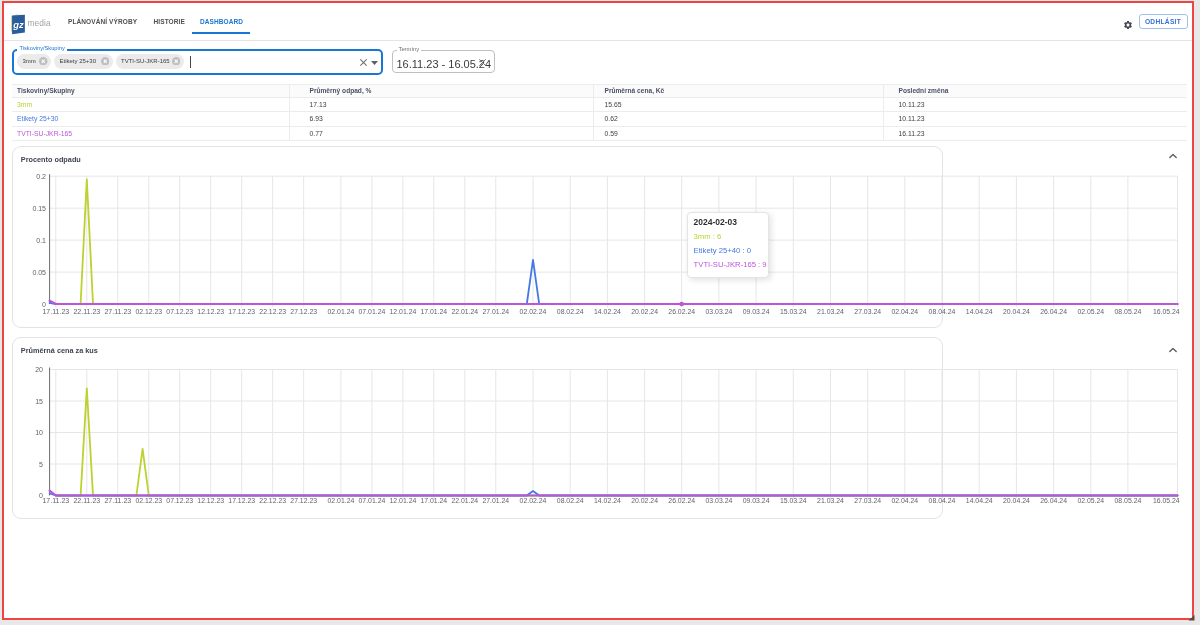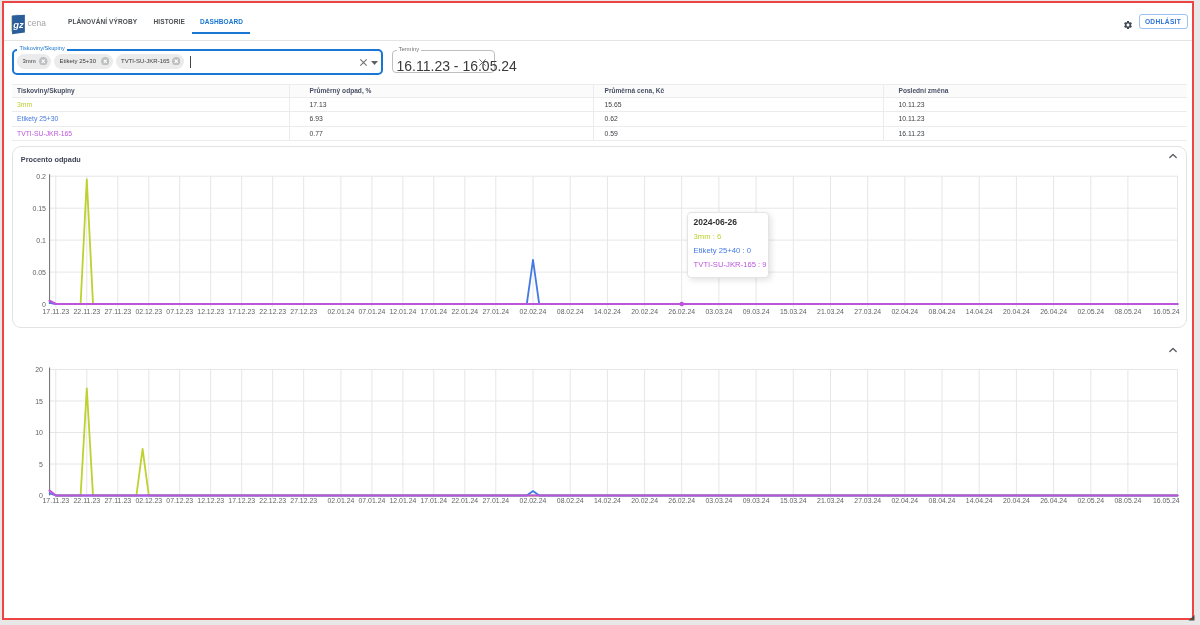--- a/index.html
+++ b/index.html
@@ -1,40 +1,40 @@
 <!DOCTYPE html>
 <html><head><meta charset="utf-8">
 <style>
 *{margin:0;padding:0;box-sizing:border-box}
 body{width:1200px;height:625px;background:#e8e8e8;font-family:"Liberation Sans",sans-serif;position:relative;overflow:hidden}
 #app{position:absolute;left:2px;top:1px;width:1192px;height:619px;background:#fff;border:2px solid #ef4444}
 .abs{position:absolute}
 .navtxt{position:absolute;top:14.5px;font-size:6.5px;font-weight:600;letter-spacing:.1px;color:#4c4f53;white-space:nowrap}
 .chip{position:absolute;top:50.5px;height:15px;background:#ebebeb;border-radius:8px;display:flex;align-items:center;justify-content:space-between;padding:0 3.5px 0 5.5px}
 .chip span{font-size:6px;color:#3c3c3c;white-space:nowrap;margin-right:2px}
-.panel{position:absolute;left:8px;width:1175px;height:182px;border:1px solid #e3e3e3;border-radius:9px;background:#fff}
+.panel{position:absolute;left:8px;width:931px;height:182px;border:1px solid #e3e3e3;border-radius:9px;background:#fff}
 .ptitle{position:absolute;left:7.8px;top:8px;font-size:7.3px;font-weight:bold;color:#3e4453}
 table.t{position:absolute;left:8px;top:80.7px;width:1175px;border-collapse:collapse;table-layout:fixed}
 table.t th,table.t td{text-align:left;border-bottom:1px solid #ececec;white-space:nowrap;overflow:hidden}
 table.t th{font-size:6.6px;color:#4a5165;font-weight:bold;height:13.3px;padding:0 0 0 5px;background:#fbfbfb;border-top:1px solid #ececec}
 table.t td{font-size:6.8px;color:#3e4247;height:14.3px;padding:0 0 0 5px}
 .vb{border-left:1px solid #ececec}
 .tt{position:absolute;left:682.6px;top:209.4px;width:82px;height:66px;background:#fff;border:1px solid #e4e4e4;border-radius:4px;box-shadow:2px 2px 6px rgba(0,0,0,.12);padding:2px 6px;z-index:5}
 .tt div{font-size:7.7px;line-height:14.2px;white-space:nowrap}
 </style></head>
 <body>
 <div id="app">
   <div class="abs" style="left:0;top:0;width:100%;height:38px;border-bottom:1px solid #e4e4e4"></div>
   <svg style="position:absolute;left:7px;top:9.5px" width="16" height="22" viewBox="0 0 15 21" preserveAspectRatio="none">
       <polygon points="1.1,2.8 5.2,1.4 12.8,2.1 12.8,4.0 1.1,4.0" fill="#c9cdd1"></polygon>
       <polygon points="0.5,17.7 1.4,18.3 1.4,3.0 0.5,2.6" fill="#8ab24a"></polygon>
       <polygon points="1.0,2.5 13.0,1.7 13.0,18.7 1.0,20.3" fill="#2b5d9b"></polygon>
       <text x="7" y="14" font-size="8.8" font-style="italic" font-weight="bold" fill="#fff" text-anchor="middle" font-family="Liberation Sans">gz</text>
     </svg>
-  <div class="abs" style="left:23.4px;top:14.5px;font-size:8.4px;letter-spacing:.1px;color:#a2a2a2">cena</div>
+  <div class="abs" style="left:23.4px;top:14.5px;font-size:8.4px;letter-spacing:.1px;color:#a2a2a2">media</div>
   <div class="navtxt" style="left:64px">PLÁNOVÁNÍ VÝROBY</div>
   <div class="navtxt" style="left:149.5px">HISTORIE</div>
   <div class="navtxt" style="left:196px;color:#1976d2">DASHBOARD</div>
   <div class="abs" style="left:188px;top:29px;width:58px;height:2px;background:#1976d2"></div>
   <svg style="position:absolute;left:1119px;top:16.5px" width="10" height="10" viewBox="0 0 24 24" fill="#414851">
       <path d="M19.14,12.94c0.04-0.3,0.06-0.61,0.06-0.94c0-0.32-0.02-0.64-0.07-0.94l2.03-1.58c0.18-0.14,0.23-0.41,0.12-0.61 l-1.92-3.32c-0.12-0.22-0.37-0.29-0.59-0.22l-2.39,0.96c-0.5-0.38-1.03-0.7-1.62-0.94L14.4,2.81c-0.04-0.24-0.24-0.41-0.48-0.41 h-3.84c-0.24,0-0.43,0.17-0.47,0.41L9.25,5.35C8.66,5.59,8.12,5.92,7.63,6.29L5.24,5.33c-0.22-0.08-0.47,0-0.59,0.22L2.74,8.87 C2.62,9.08,2.66,9.34,2.86,9.48l2.03,1.58C4.84,11.36,4.8,11.69,4.8,12s0.02,0.64,0.07,0.94l-2.03,1.58 c-0.18,0.14-0.23,0.41-0.12,0.61l1.92,3.32c0.12,0.22,0.37,0.29,0.59,0.22l2.39-0.96c0.5,0.38,1.03,0.7,1.62,0.94l0.36,2.54 c0.05,0.24,0.24,0.41,0.48,0.41h3.84c0.24,0,0.44-0.17,0.47-0.41l0.36-2.54c0.59-0.24,1.13-0.56,1.62-0.94l2.39,0.96 c0.22,0.08,0.47,0,0.59-0.22l1.92-3.32c0.12-0.22,0.07-0.47-0.12-0.61L19.14,12.94z M12,15.6c-1.98,0-3.6-1.62-3.6-3.6 s1.62-3.6,3.6-3.6s3.6,1.62,3.6,3.6S13.98,15.6,12,15.6z"></path>
     </svg>
   <div class="abs" style="left:1134.5px;top:11px;width:49px;height:15px;border:1px solid #9dc2ef;border-radius:3px;color:#2e72d9;font-size:6.6px;font-weight:bold;letter-spacing:.3px;display:flex;align-items:center;justify-content:center">ODHLÁSIT</div>
 
   <div class="abs" style="left:8px;top:45.5px;width:371px;height:26px;border:2px solid #1976d2;border-radius:5px"></div>
@@ -63,21 +63,21 @@
   <div class="abs" style="left:186px;top:52.5px;width:1px;height:12px;background:#444"></div>
   <svg class="abs" style="left:354.5px;top:55px" width="9" height="9" viewBox="0 0 10 10">
       <path d="M1.5 1.5L8.5 8.5M8.5 1.5L1.5 8.5" stroke="#707070" stroke-width="1.2"></path>
     </svg>
   <svg class="abs" style="left:366.5px;top:58px" width="7" height="4" viewBox="0 0 7 4">
       <polygon points="0,0 7,0 3.5,4" fill="#606060"></polygon>
     </svg>
 
   <div class="abs" style="left:388px;top:47px;width:102.6px;height:23px;border:1px solid #bfbfbf;border-radius:4px"></div>
   <div class="abs" style="left:392.5px;top:43px;background:#fff;padding:0 2px;font-size:5.8px;color:#6f6f6f">Termíny</div>
-  <div class="abs" style="left:392.5px;top:54.5px;font-size:14px;color:#3a3a3a">16.11.23 - 16.05.24</div>
+  <div class="abs" style="left:392.5px;top:54.5px;font-size:11px;color:#3a3a3a">16.11.23 - 16.05.24</div>
   <svg class="abs" style="left:473.5px;top:54.5px" width="9" height="9" viewBox="0 0 10 10">
       <path d="M1.5 1.5L8.5 8.5M8.5 1.5L1.5 8.5" stroke="#6f6f6f" stroke-width="1.1"></path>
     </svg>
 
   <table class="t">
     <colgroup>
         <col style="width:277px">
         <col style="width:304px">
         <col style="width:290px">
         <col>
@@ -109,20 +109,23 @@
         </tr>
   </tbody>
     </table>
 
   <div class="panel" style="top:143px">
       <div class="ptitle">Procento odpadu</div>
     </div>
   <svg style="position:absolute;left:1164px;top:150px" width="10" height="6" viewBox="0 0 10 6">
       <polyline points="1.8,4.6 5,1.5 8.2,4.6" fill="none" stroke="#5c6066" stroke-width="1.4" stroke-linecap="round" stroke-linejoin="round"></polyline>
     </svg>
+  <div class="panel" style="top:333.5px">
+      <div class="ptitle">Průměrná cena za kus</div>
+    </div>
   <svg style="position:absolute;left:1164px;top:343.5px" width="10" height="6" viewBox="0 0 10 6">
       <polyline points="1.8,4.6 5,1.5 8.2,4.6" fill="none" stroke="#5c6066" stroke-width="1.4" stroke-linecap="round" stroke-linejoin="round"></polyline>
     </svg>
 
   <svg class="abs" style="left:0;top:0;z-index:3" width="1192" height="619" font-family="&quot;Liberation Sans&quot;,sans-serif">
 <line x1="45.6" y1="173.2" x2="1173.5" y2="173.2" stroke="#e6e6e6" stroke-width="1"></line>
 <line x1="45.6" y1="205.2" x2="1173.5" y2="205.2" stroke="#e6e6e6" stroke-width="1"></line>
 <line x1="45.6" y1="237.1" x2="1173.5" y2="237.1" stroke="#e6e6e6" stroke-width="1"></line>
 <line x1="45.6" y1="269.1" x2="1173.5" y2="269.1" stroke="#e6e6e6" stroke-width="1"></line>
 <line x1="51.8" y1="173.2" x2="51.8" y2="304.5" stroke="#e6e6e6" stroke-width="1"></line>
@@ -276,21 +279,21 @@
 <text x="1049.6" y="499.5" font-size="7" fill="#5f6368" text-anchor="middle" textLength="26.8" lengthAdjust="spacingAndGlyphs">26.04.24</text>
 <text x="1086.8" y="499.5" font-size="7" fill="#5f6368" text-anchor="middle" textLength="26.8" lengthAdjust="spacingAndGlyphs">02.05.24</text>
 <text x="1123.9" y="499.5" font-size="7" fill="#5f6368" text-anchor="middle" textLength="26.8" lengthAdjust="spacingAndGlyphs">08.05.24</text>
 <text x="1175.7" y="499.5" font-size="7" fill="#5f6368" text-anchor="end" textLength="26.8" lengthAdjust="spacingAndGlyphs">16.05.24</text>
 <polyline points="51.8,492.5 76.6,492.5 82.8,385.4 89.0,492.5 132.4,492.5 138.6,445.9 144.8,492.5 1173.5,492.5" fill="none" stroke="#bdd12f" stroke-width="1.8" stroke-linejoin="round" stroke-linecap="round"></polyline>
 <polyline points="45.6,490.5 51.8,492.5 522.8,492.5 529.0,488.1 535.2,492.5 1173.5,492.5" fill="none" stroke="#4479e4" stroke-width="1.8" stroke-linejoin="round" stroke-linecap="round"></polyline>
 <polyline points="45.6,487.7 51.8,492.5 1173.5,492.5" fill="none" stroke="#bc55dc" stroke-width="2.2" stroke-linejoin="round" stroke-linecap="round"></polyline>
   </svg>
 
   <div class="tt">
-    <div style="color:#2f2f2f;font-weight:600;font-size:8.5px">2024-06-26</div>
+    <div style="color:#2f2f2f;font-weight:600;font-size:8.5px">2024-02-03</div>
     <div style="color:#bdd12f">3mm : 6</div>
     <div style="color:#4479e4">Etikety 25+40 : 0</div>
     <div style="color:#bc55dc">TVTI-SU-JKR-165 : 9</div>
   </div>
 </div>
 <svg style="position:absolute;left:1188px;top:615px" width="7" height="6" viewBox="0 0 7 6">
     <polygon points="6.5,0 6.5,5.5 0.5,5.5" fill="#57493e"></polygon>
   </svg>
 
 </body></html>

